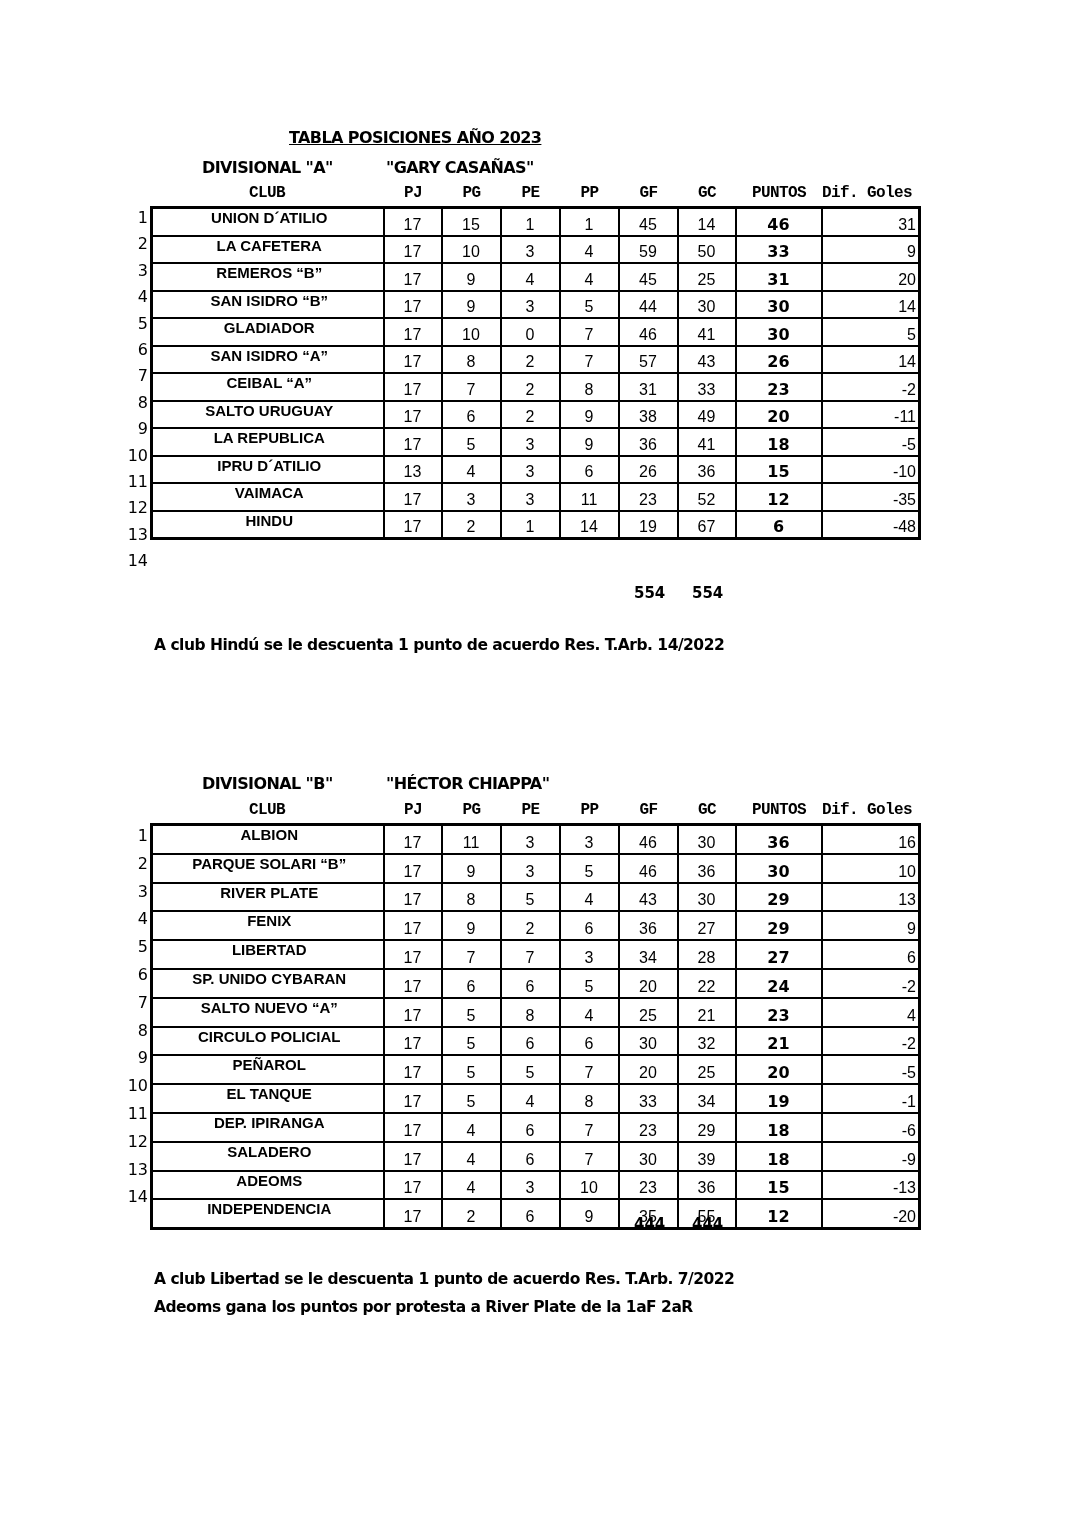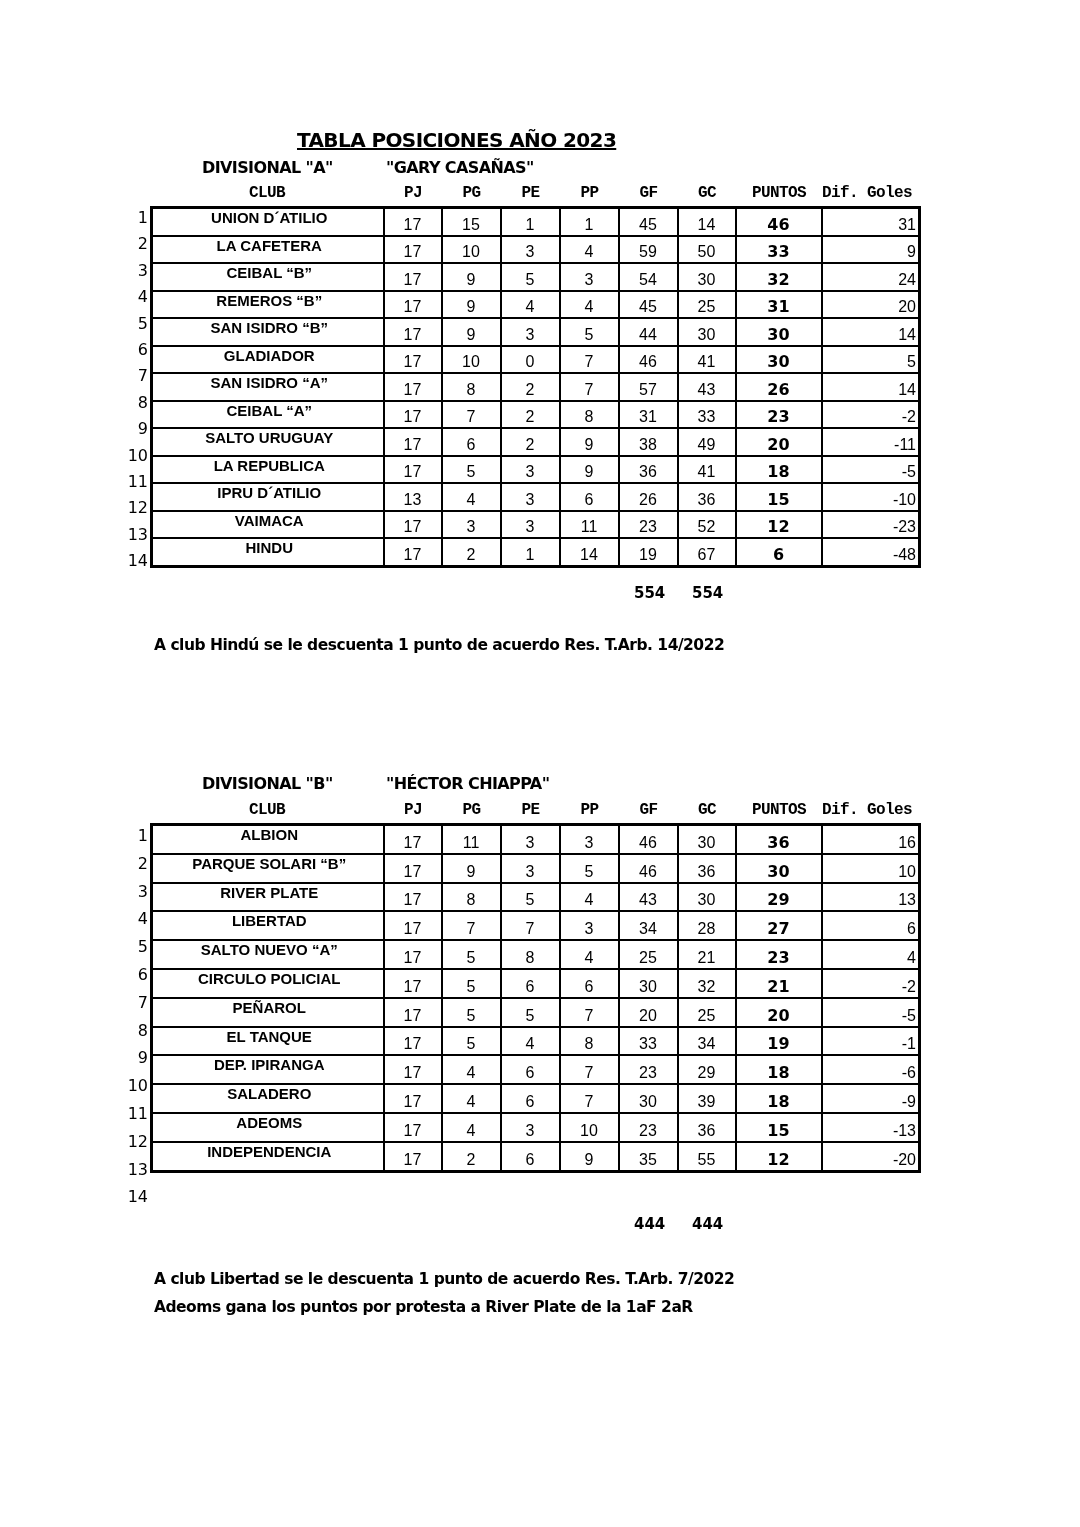--- a/index.html
+++ b/index.html
@@ -1,21 +1,21 @@
 <!DOCTYPE html>
 <html><head>
 <meta charset="utf-8">
 <style>
   html, body { margin: 0; padding: 0; background: #ffffff; }
   body { width: 1080px; height: 1527px; position: relative; overflow: hidden; color: #000; }
 
   .doc-title {
     position: absolute; left: 289px; top: 128px;
-    font-family: "DejaVu Sans", sans-serif; font-weight: bold; font-size: 20px;
-    text-decoration: underline; letter-spacing: -0.6px; margin-left: 8px;
+    font-family: "DejaVu Sans", sans-serif; font-weight: bold; font-size: 16px;
+    text-decoration: underline; letter-spacing: -0.6px;
   }
   .division-label, .trophy-label {
     position: absolute; font-family: "DejaVu Sans", sans-serif; font-weight: bold;
     font-size: 16px; letter-spacing: -0.6px; white-space: nowrap;
   }
   .division-label { left: 202px; }
   .trophy-label { left: 386px; }
 
   .headers { position: absolute; left: 0; height: 24px; width: 1080px; }
   .hcell {
@@ -122,31 +122,20 @@
           <td>17</td>
           <td>10</td>
           <td>3</td>
           <td>4</td>
           <td>59</td>
           <td>50</td>
           <td class="pts">33</td>
           <td class="dif">9</td>
         </tr>
         <tr>
-          <td class="club">CEIBAL “B”</td>
-          <td>17</td>
-          <td>9</td>
-          <td>5</td>
-          <td>3</td>
-          <td>54</td>
-          <td>30</td>
-          <td class="pts">32</td>
-          <td class="dif">24</td>
-        </tr>
-        <tr>
           <td class="club">REMEROS “B”</td>
           <td>17</td>
           <td>9</td>
           <td>4</td>
           <td>4</td>
           <td>45</td>
           <td>25</td>
           <td class="pts">31</td>
           <td class="dif">20</td>
         </tr>
@@ -229,21 +218,21 @@
         </tr>
         <tr>
           <td class="club">VAIMACA</td>
           <td>17</td>
           <td>3</td>
           <td>3</td>
           <td>11</td>
           <td>23</td>
           <td>52</td>
           <td class="pts">12</td>
-          <td class="dif">-23</td>
+          <td class="dif">-35</td>
         </tr>
         <tr>
           <td class="club">HINDU</td>
           <td>17</td>
           <td>2</td>
           <td>1</td>
           <td>14</td>
           <td>19</td>
           <td>67</td>
           <td class="pts">6</td>
@@ -331,29 +320,51 @@
           <td>17</td>
           <td>8</td>
           <td>5</td>
           <td>4</td>
           <td>43</td>
           <td>30</td>
           <td class="pts">29</td>
           <td class="dif">13</td>
         </tr>
         <tr>
+          <td class="club">FENIX</td>
+          <td>17</td>
+          <td>9</td>
+          <td>2</td>
+          <td>6</td>
+          <td>36</td>
+          <td>27</td>
+          <td class="pts">29</td>
+          <td class="dif">9</td>
+        </tr>
+        <tr>
           <td class="club">LIBERTAD</td>
           <td>17</td>
           <td>7</td>
           <td>7</td>
           <td>3</td>
           <td>34</td>
           <td>28</td>
           <td class="pts">27</td>
           <td class="dif">6</td>
+        </tr>
+        <tr>
+          <td class="club">SP. UNIDO CYBARAN</td>
+          <td>17</td>
+          <td>6</td>
+          <td>6</td>
+          <td>5</td>
+          <td>20</td>
+          <td>22</td>
+          <td class="pts">24</td>
+          <td class="dif">-2</td>
         </tr>
         <tr>
           <td class="club">SALTO NUEVO “A”</td>
           <td>17</td>
           <td>5</td>
           <td>8</td>
           <td>4</td>
           <td>25</td>
           <td>21</td>
           <td class="pts">23</td>

